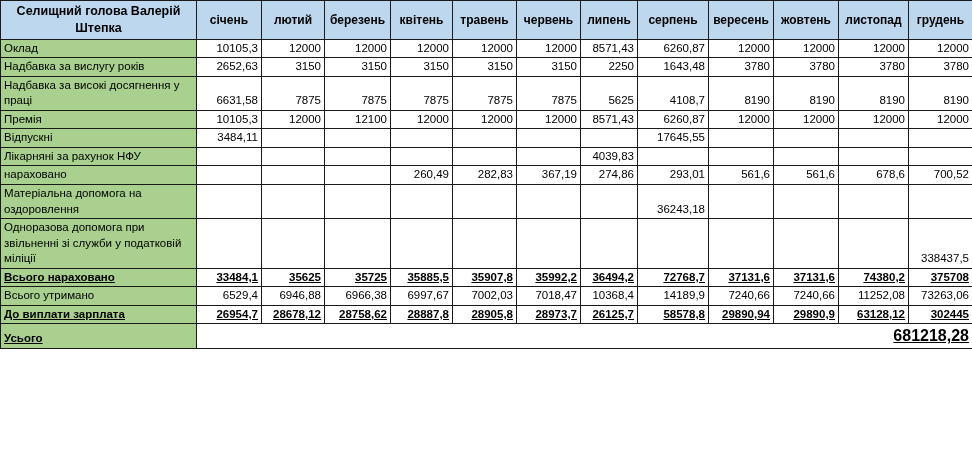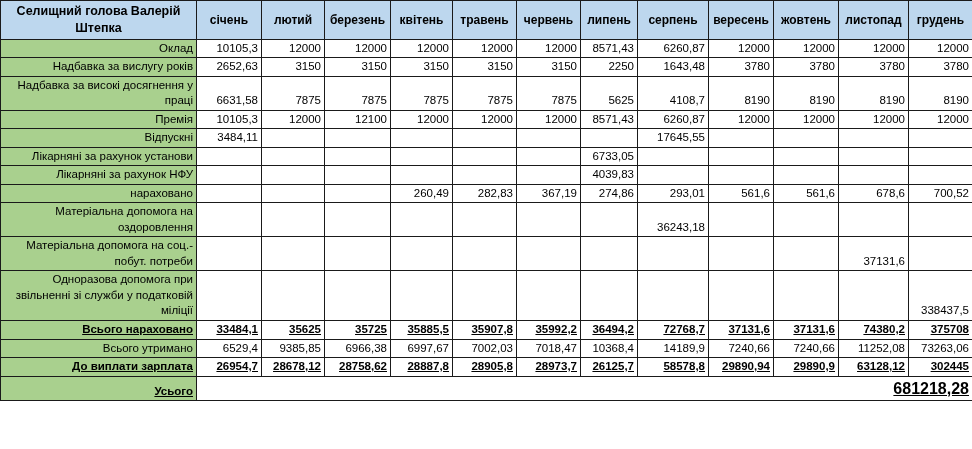--- a/index.html
+++ b/index.html
@@ -32,21 +32,21 @@
   }
   .salary thead th.corner{
     font-size:12.5px;
     padding:2px 6px;
   }
   
   .salary tbody th{
     background:#A9D08E;
     font-weight:normal;
     font-size:11.5px;
-    text-align:right;
+    text-align:left;
   }
   
   .salary td{
     background:#ffffff;
     text-align:right;
     font-size:11.5px;
   }
   .salary tr.bold th,.salary tr.bold td{font-weight:bold;text-decoration:underline;}
   
   .salary td.grand{
@@ -165,35 +165,20 @@
           <td></td>
           <td></td>
           <td></td>
           <td>17645,55</td>
           <td></td>
           <td></td>
           <td></td>
           <td></td>
         </tr>
         <tr>
-          <th>Лікарняні за рахунок установи</th>
-          <td></td>
-          <td></td>
-          <td></td>
-          <td></td>
-          <td></td>
-          <td></td>
-          <td>6733,05</td>
-          <td></td>
-          <td></td>
-          <td></td>
-          <td></td>
-          <td></td>
-        </tr>
-        <tr>
           <th>Лікарняні за рахунок НФУ</th>
           <td></td>
           <td></td>
           <td></td>
           <td></td>
           <td></td>
           <td></td>
           <td>4039,83</td>
           <td></td>
           <td></td>
@@ -222,35 +207,20 @@
           <td></td>
           <td></td>
           <td></td>
           <td></td>
           <td></td>
           <td></td>
           <td>36243,18</td>
           <td></td>
           <td></td>
           <td></td>
-          <td></td>
-        </tr>
-        <tr>
-          <th>Матеріальна допомога на соц.-побут. потреби</th>
-          <td></td>
-          <td></td>
-          <td></td>
-          <td></td>
-          <td></td>
-          <td></td>
-          <td></td>
-          <td></td>
-          <td></td>
-          <td></td>
-          <td>37131,6</td>
           <td></td>
         </tr>
         <tr>
           <th>Одноразова допомога при звільненні зі служби у податковій міліції</th>
           <td></td>
           <td></td>
           <td></td>
           <td></td>
           <td></td>
           <td></td>
@@ -272,21 +242,21 @@
           <td>36494,2</td>
           <td>72768,7</td>
           <td>37131,6</td>
           <td>37131,6</td>
           <td>74380,2</td>
           <td>375708</td>
         </tr>
         <tr>
           <th>Всього утримано</th>
           <td>6529,4</td>
-          <td>9385,85</td>
+          <td>6946,88</td>
           <td>6966,38</td>
           <td>6997,67</td>
           <td>7002,03</td>
           <td>7018,47</td>
           <td>10368,4</td>
           <td>14189,9</td>
           <td>7240,66</td>
           <td>7240,66</td>
           <td>11252,08</td>
           <td>73263,06</td>

